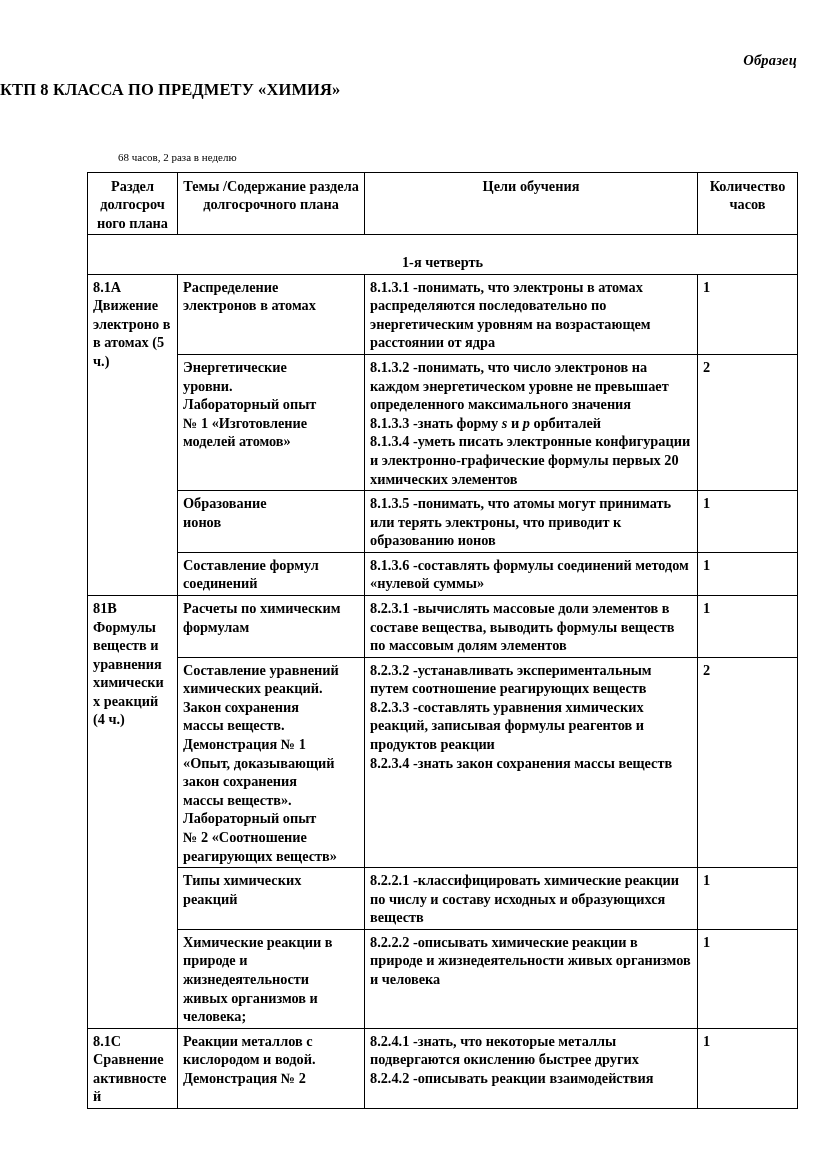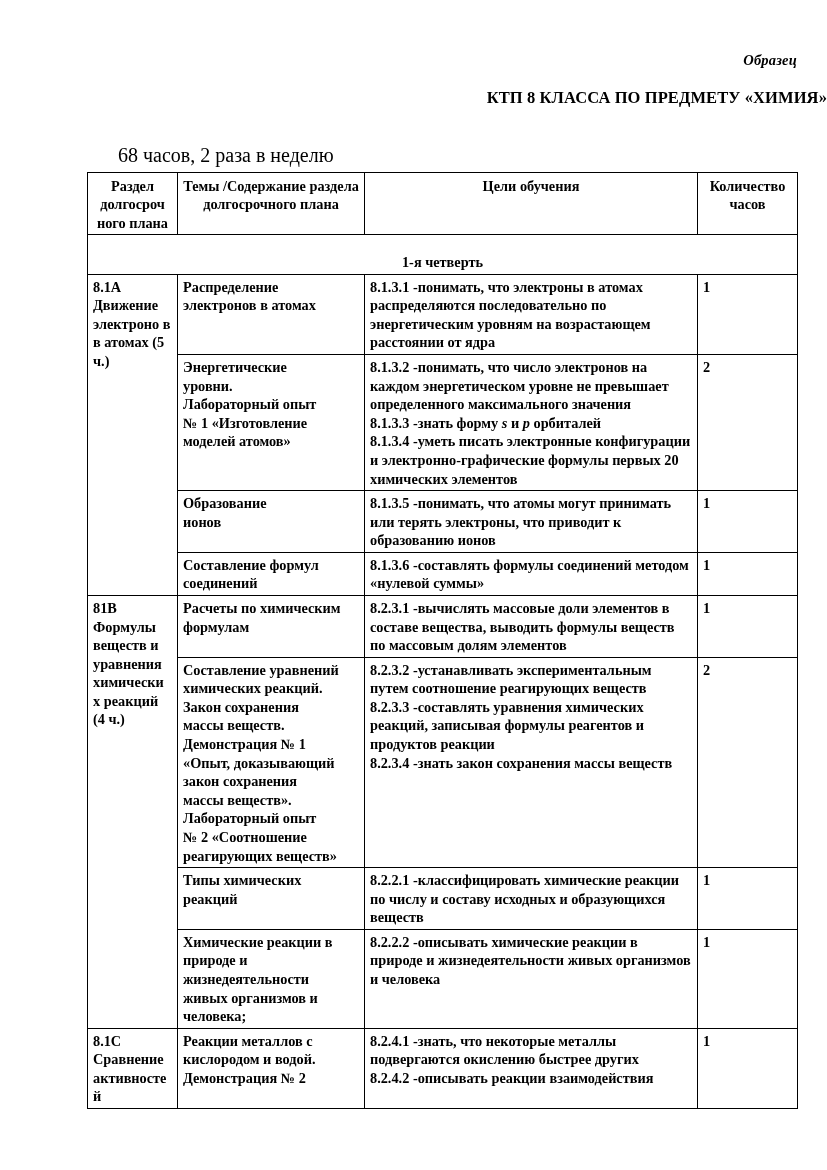--- a/index.html
+++ b/index.html
@@ -34,33 +34,32 @@
     letter-spacing: .2px;
     white-space: nowrap;
   }
 
   
   .doc-title {
     position: absolute;
     top: 80px;
     left: 0;
     width: 827px;
-    text-align: right;
+    text-align: left;
     font-weight: bold;
     font-size: 16.5px;
     letter-spacing: .1px;
-    margin-top: 8px;
   }
 
   
   .doc-subline {
     position: absolute;
-    top: 144px;
+    top: 151px;
     left: 118px;
-    font-size: 20px;
+    font-size: 11px;
   }
 
   
   .ktp-table {
     position: absolute;
     top: 172px;
     left: 87px;
     width: 710px;
     border-collapse: collapse;
     table-layout: fixed;

